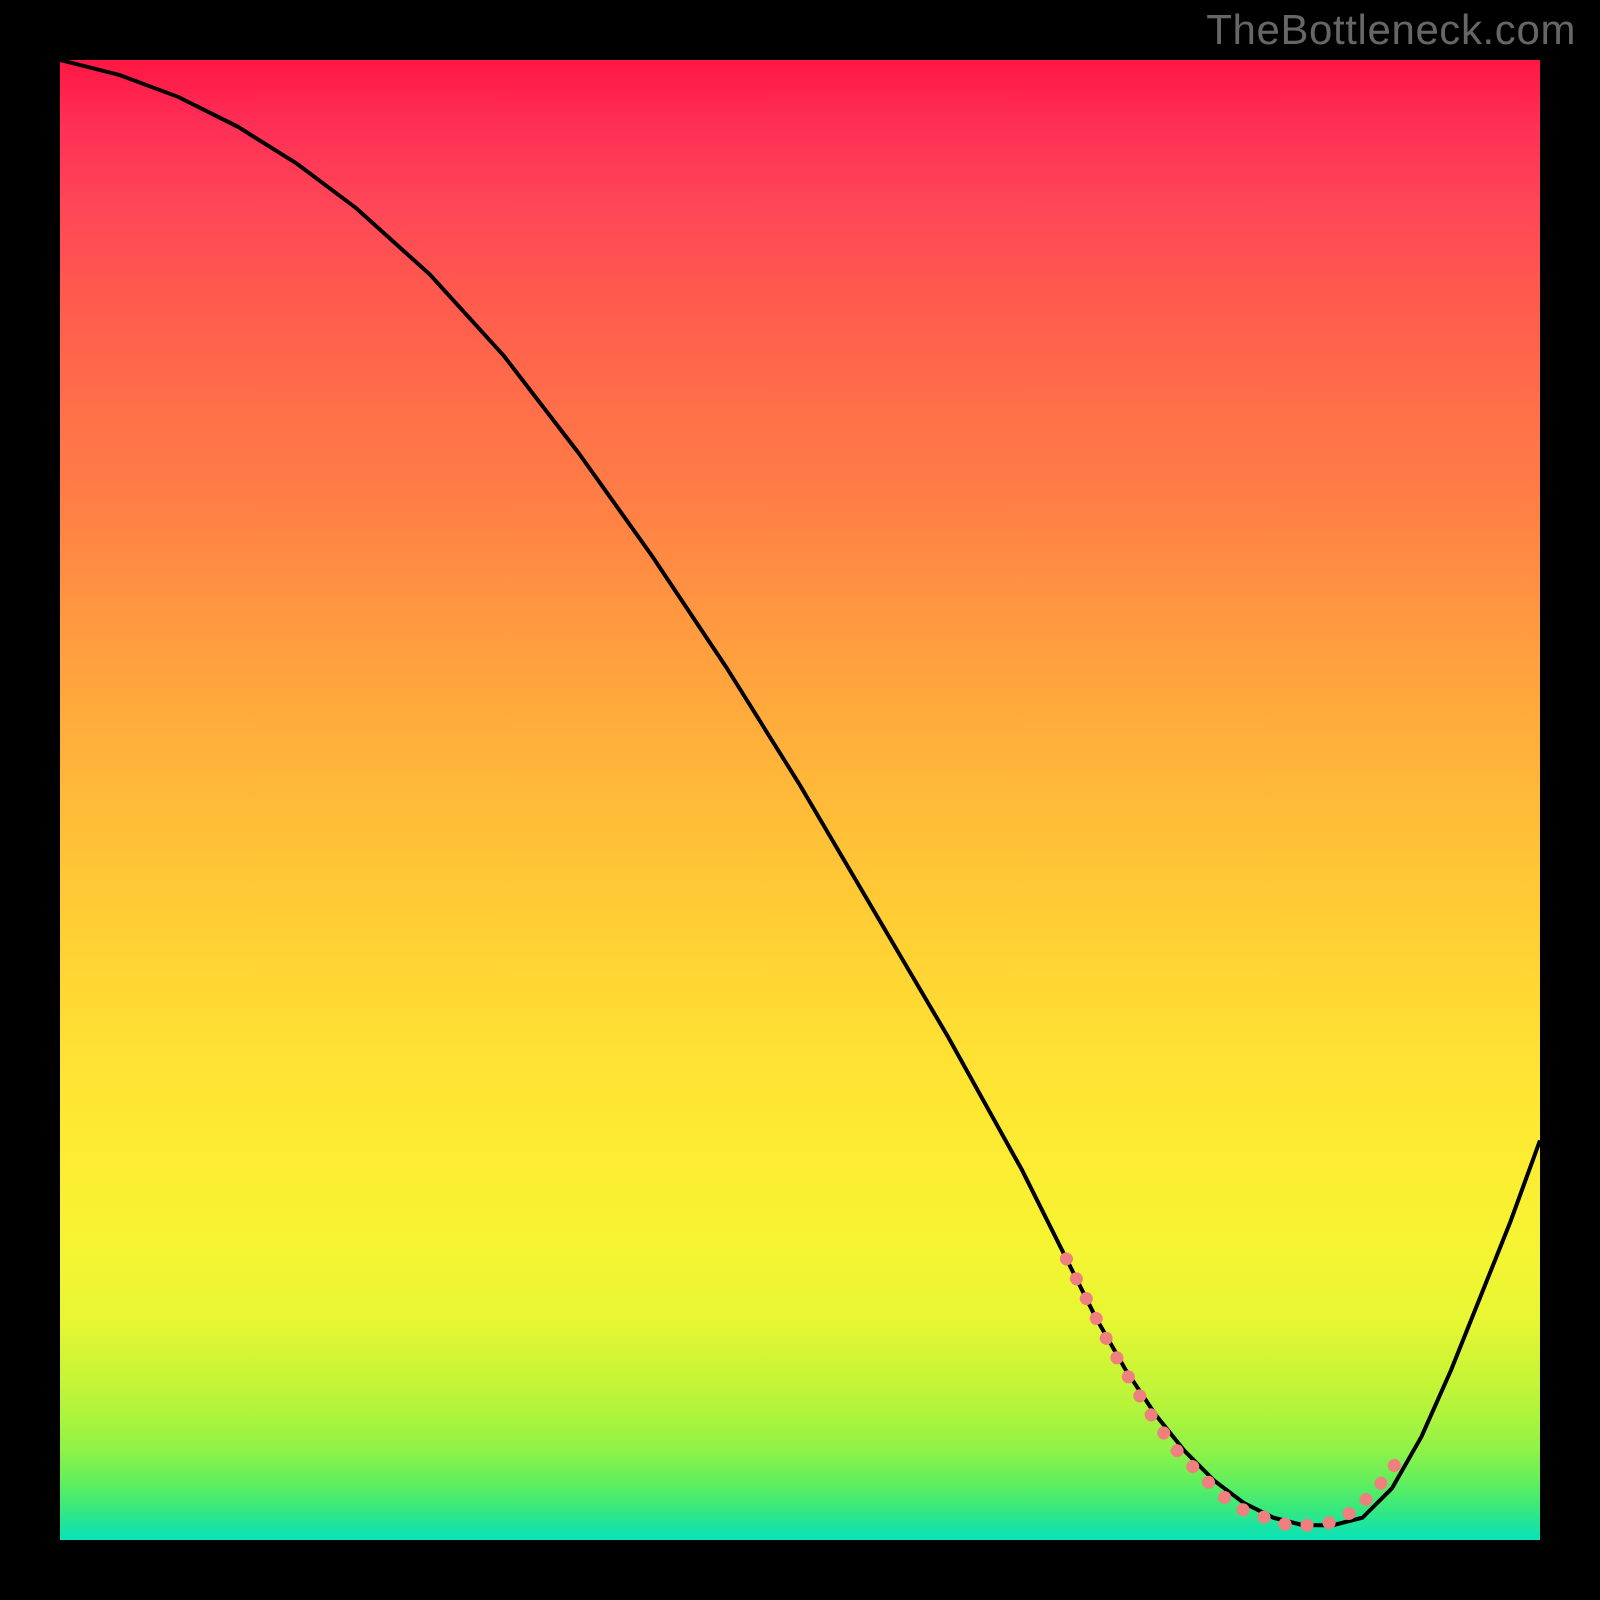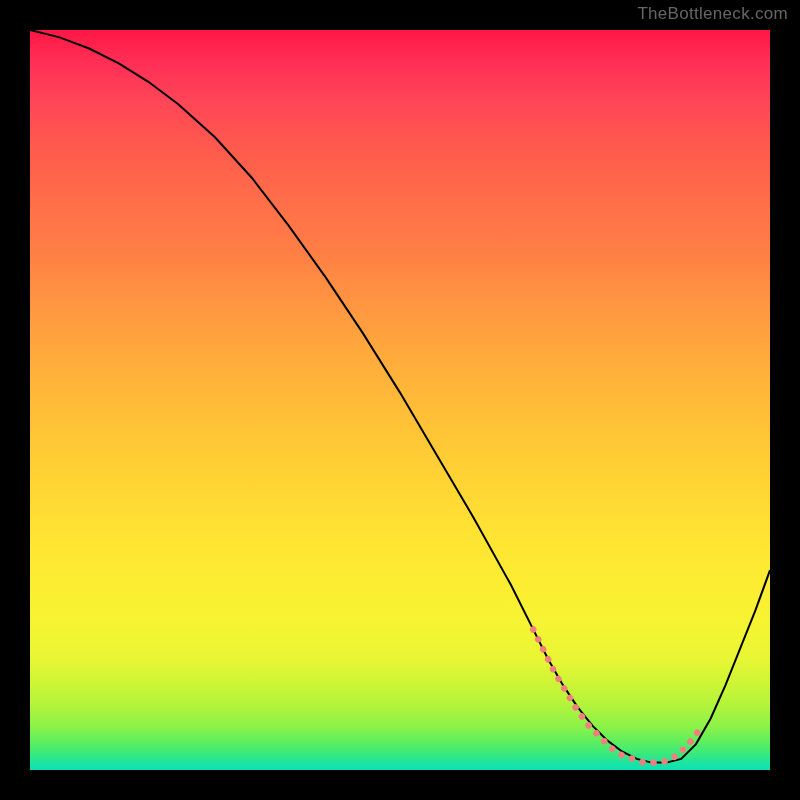--- a/index.html
+++ b/index.html
@@ -4,21 +4,21 @@
   <style>
     * { margin: 0; padding: 0; box-sizing: border-box; }
     html, body { width: 800px; height: 800px; overflow: hidden; }
     body { background: #000; font-family: Arial, sans-serif; }
     .container { width: 800px; height: 800px; position: relative; background: #000; }
     .watermark {
       position: absolute;
       top: 4px;
       right: 12px;
       color: #666;
-      font-size: 17px;
+      font-size: 21px;
       font-weight: 500;
       letter-spacing: 0.3px;
       z-index: 10;
     }
     .plot-area {
       position: absolute;
       left: 30px;
       top: 30px;
       width: 740px;
       height: 740px;

